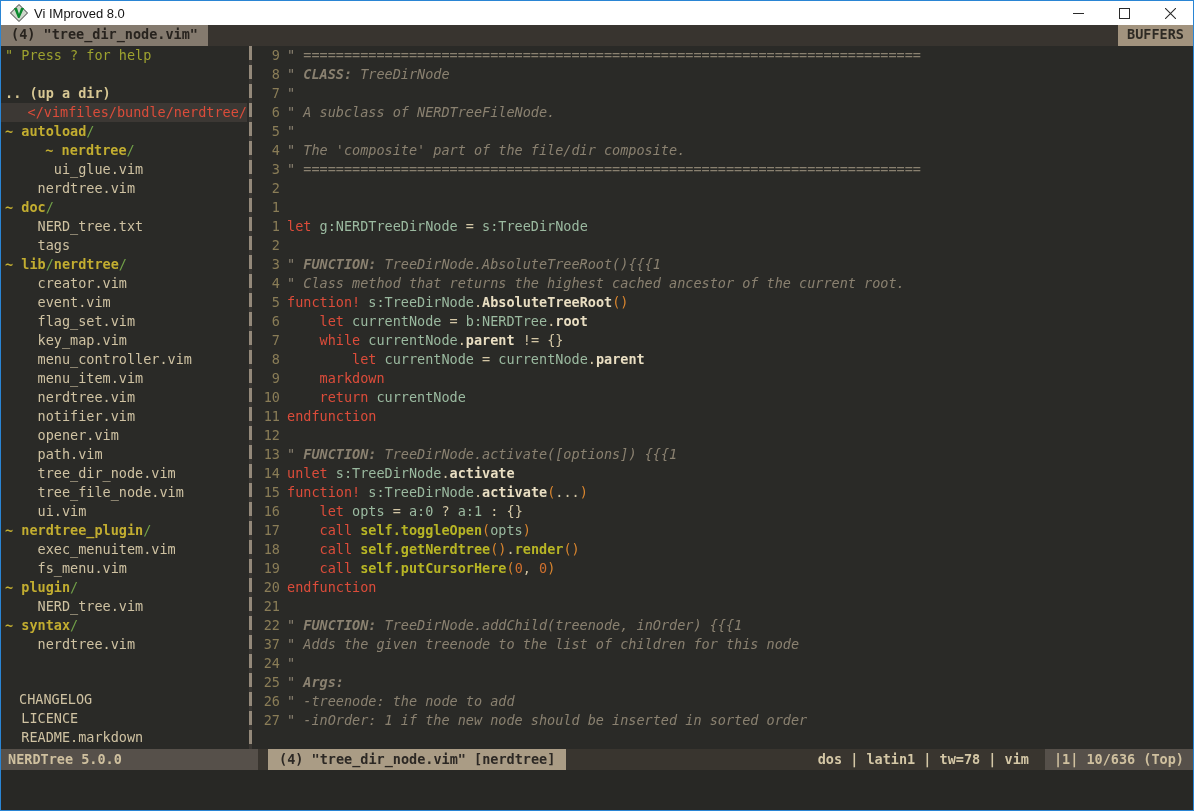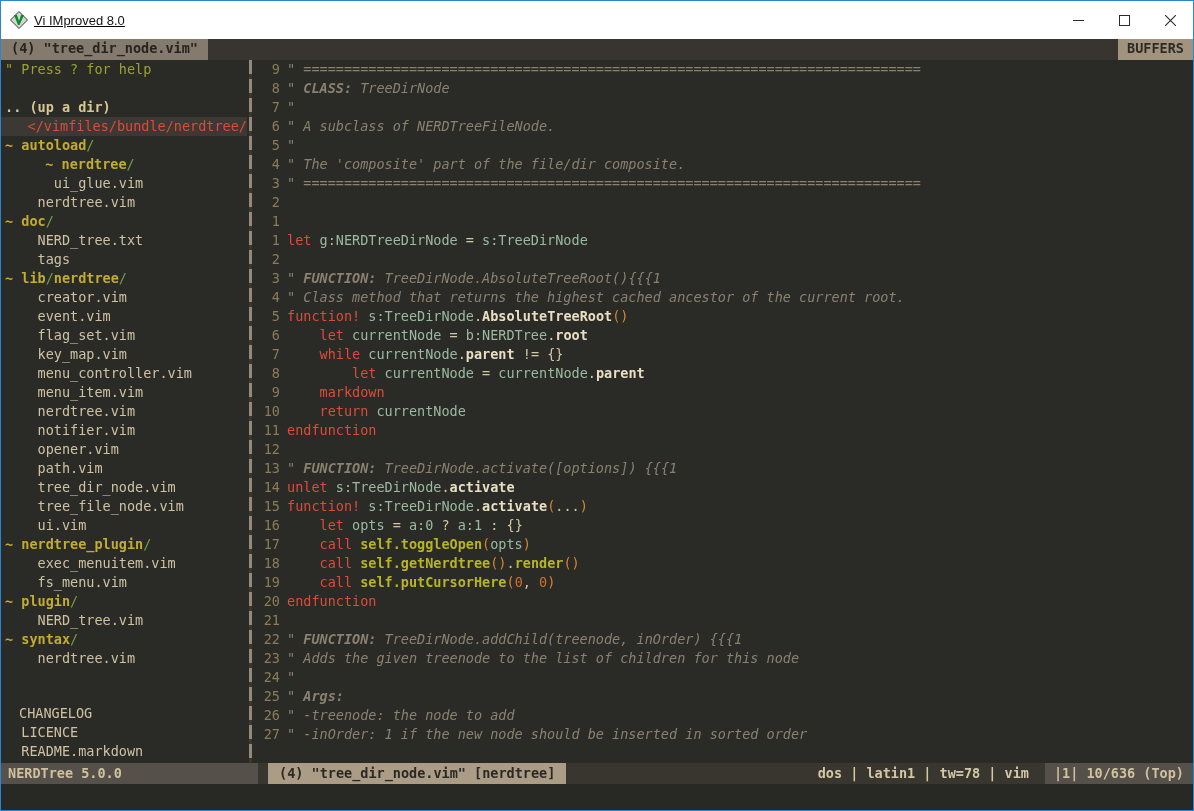--- a/index.html
+++ b/index.html
@@ -4,21 +4,21 @@
 <style>
   html,body{margin:0;padding:0;background:#555;}
   .window{
     width:1194px;height:811px;box-sizing:border-box;
     border:1px solid #2a85d4;
     background:#2a2a27;
     font-family:"DejaVu Sans Mono", monospace;
     display:flex;flex-direction:column;overflow:hidden;
   }
   
-  .titlebar{height:38px;background:#ffffff;display:flex;align-items:center;flex:0 0 auto;text-decoration:underline;}
+  .titlebar{height:24px;background:#ffffff;display:flex;align-items:center;flex:0 0 auto;}
   .appicon{margin:0 6px 0 9px;display:flex;align-items:center;}
   .title{font-family:"Liberation Sans", sans-serif;font-size:13px;color:#141414;}
   .controls{margin-left:auto;display:flex;height:100%;}
   .ctl{width:46px;height:100%;display:flex;align-items:center;justify-content:center;}
   .ctl svg{display:block;}
   
   .tabline{height:21px;background:#38342f;display:flex;align-items:stretch;flex:0 0 auto;font-size:13.5px;}
   .tab{background:#847a6e;color:#27231e;font-weight:bold;padding:1px 10px 0 10px;white-space:pre;}
   .tab-fill{flex:1;}
   .buffers{background:#a2937e;color:#2e2a24;font-weight:bold;padding:1px 9px 0 9px;}
@@ -169,21 +169,21 @@
         <div class="crow"><span class="lnum">13</span><span class="s-c">" </span><span class="s-cb">FUNCTION:</span><span class="s-c"> TreeDirNode.activate([options]) {{{1</span></div>
         <div class="crow"><span class="lnum">14</span><span class="s-k">unlet</span><span class="s-o"> </span><span class="s-id">s:TreeDirNode</span><span class="s-o">.</span><span class="s-fn">activate</span></div>
         <div class="crow"><span class="lnum">15</span><span class="s-k">function!</span><span class="s-o"> </span><span class="s-id">s:TreeDirNode</span><span class="s-o">.</span><span class="s-fn">activate</span><span class="s-p">(</span><span class="s-o">...</span><span class="s-p">)</span></div>
         <div class="crow"><span class="lnum">16</span><span class="s-o">    </span><span class="s-k">let</span><span class="s-o"> </span><span class="s-id">opts</span><span class="s-o"> = </span><span class="s-id">a:0</span><span class="s-o"> ? </span><span class="s-id">a:1</span><span class="s-o"> : {}</span></div>
         <div class="crow"><span class="lnum">17</span><span class="s-o">    </span><span class="s-k">call</span><span class="s-o"> </span><span class="s-bf">self.toggleOpen</span><span class="s-p">(</span><span class="s-id">opts</span><span class="s-p">)</span></div>
         <div class="crow"><span class="lnum">18</span><span class="s-o">    </span><span class="s-k">call</span><span class="s-o"> </span><span class="s-bf">self.getNerdtree</span><span class="s-p">()</span><span class="s-o">.</span><span class="s-bf">render</span><span class="s-p">()</span></div>
         <div class="crow"><span class="lnum">19</span><span class="s-o">    </span><span class="s-k">call</span><span class="s-o"> </span><span class="s-bf">self.putCursorHere</span><span class="s-p">(</span><span class="s-num">0</span><span class="s-o">, </span><span class="s-num">0</span><span class="s-p">)</span></div>
         <div class="crow"><span class="lnum">20</span><span class="s-k">endfunction</span></div>
         <div class="crow"><span class="lnum">21</span></div>
         <div class="crow"><span class="lnum">22</span><span class="s-c">" </span><span class="s-cb">FUNCTION:</span><span class="s-c"> TreeDirNode.addChild(treenode, inOrder) {{{1</span></div>
-        <div class="crow"><span class="lnum">23</span><span class="s-c">" Adds the given treenode to the list of children for this node</span></div>
+        <div class="crow"><span class="lnum">37</span><span class="s-c">" Adds the given treenode to the list of children for this node</span></div>
         <div class="crow"><span class="lnum">24</span><span class="s-c">"</span></div>
         <div class="crow"><span class="lnum">25</span><span class="s-c">" </span><span class="s-cb">Args:</span></div>
         <div class="crow"><span class="lnum">26</span><span class="s-c">" -treenode: the node to add</span></div>
         <div class="crow"><span class="lnum">27</span><span class="s-c">" -inOrder: 1 if the new node should be inserted in sorted order</span></div>
       </div>
   </div>
 
   <div class="statusline">
     <div class="seg-tree">NERDTree 5.0.0</div>
     <div class="seg-file">(4) "tree_dir_node.vim" [nerdtree]</div>

